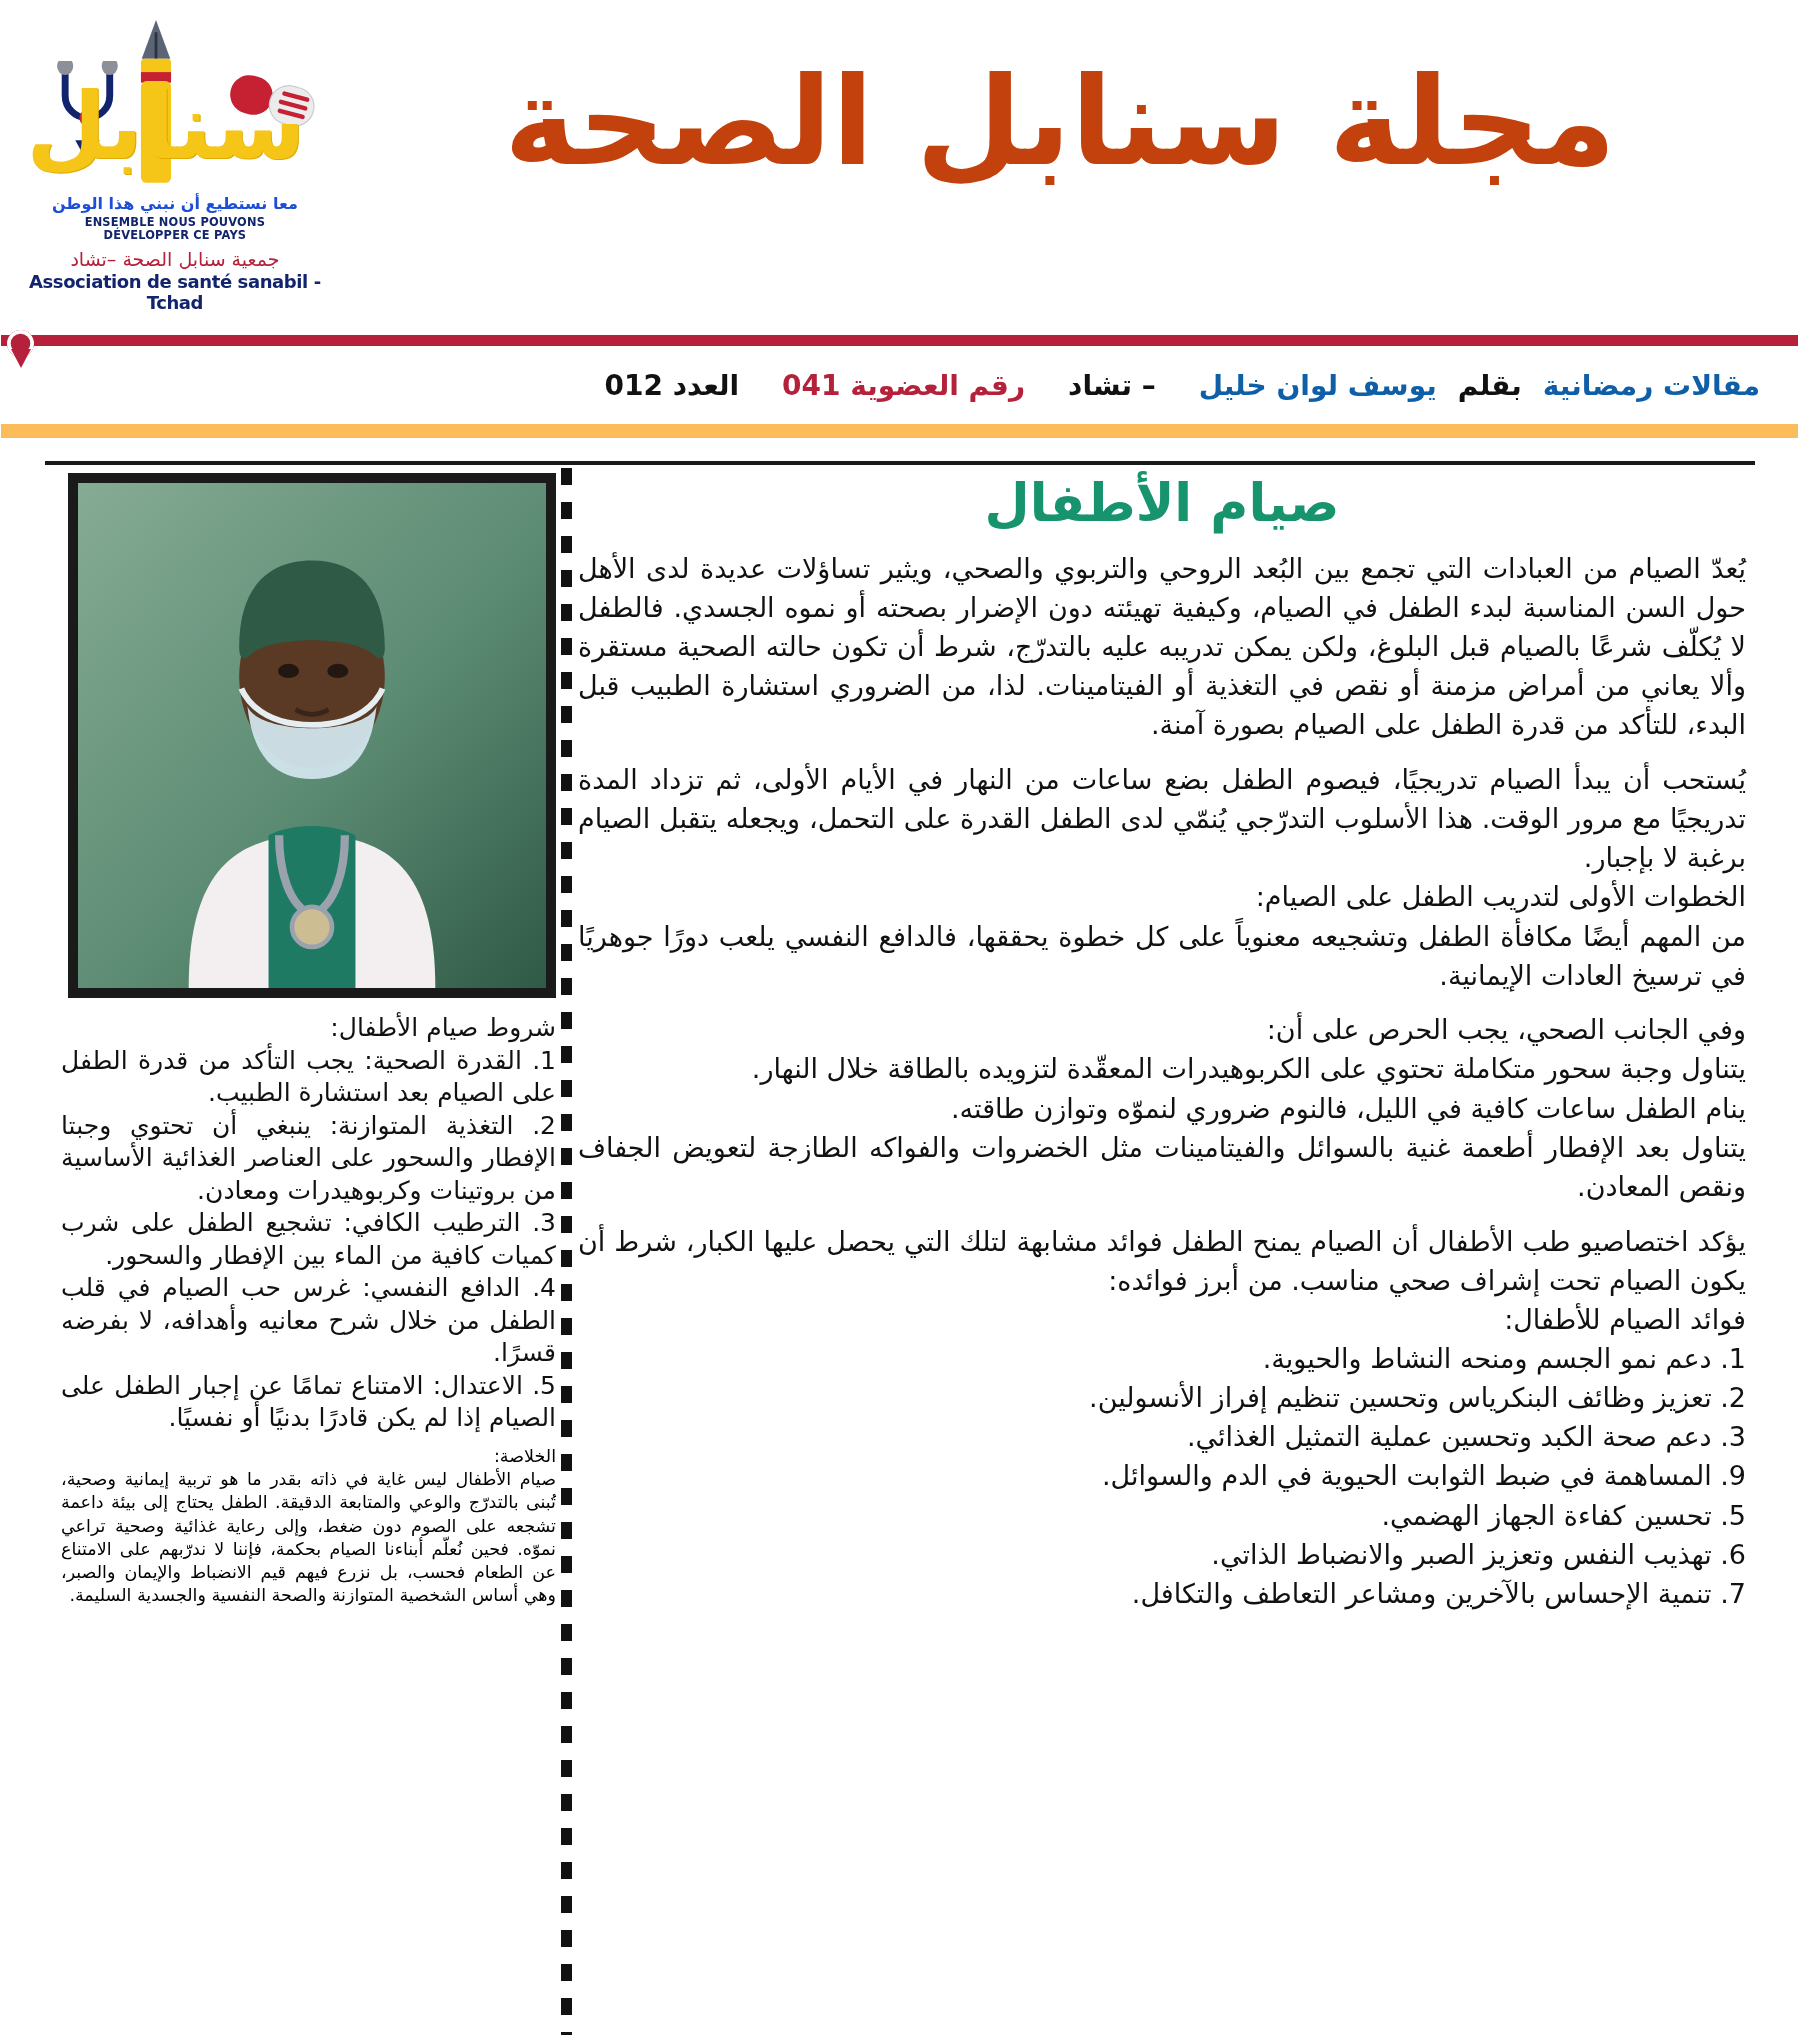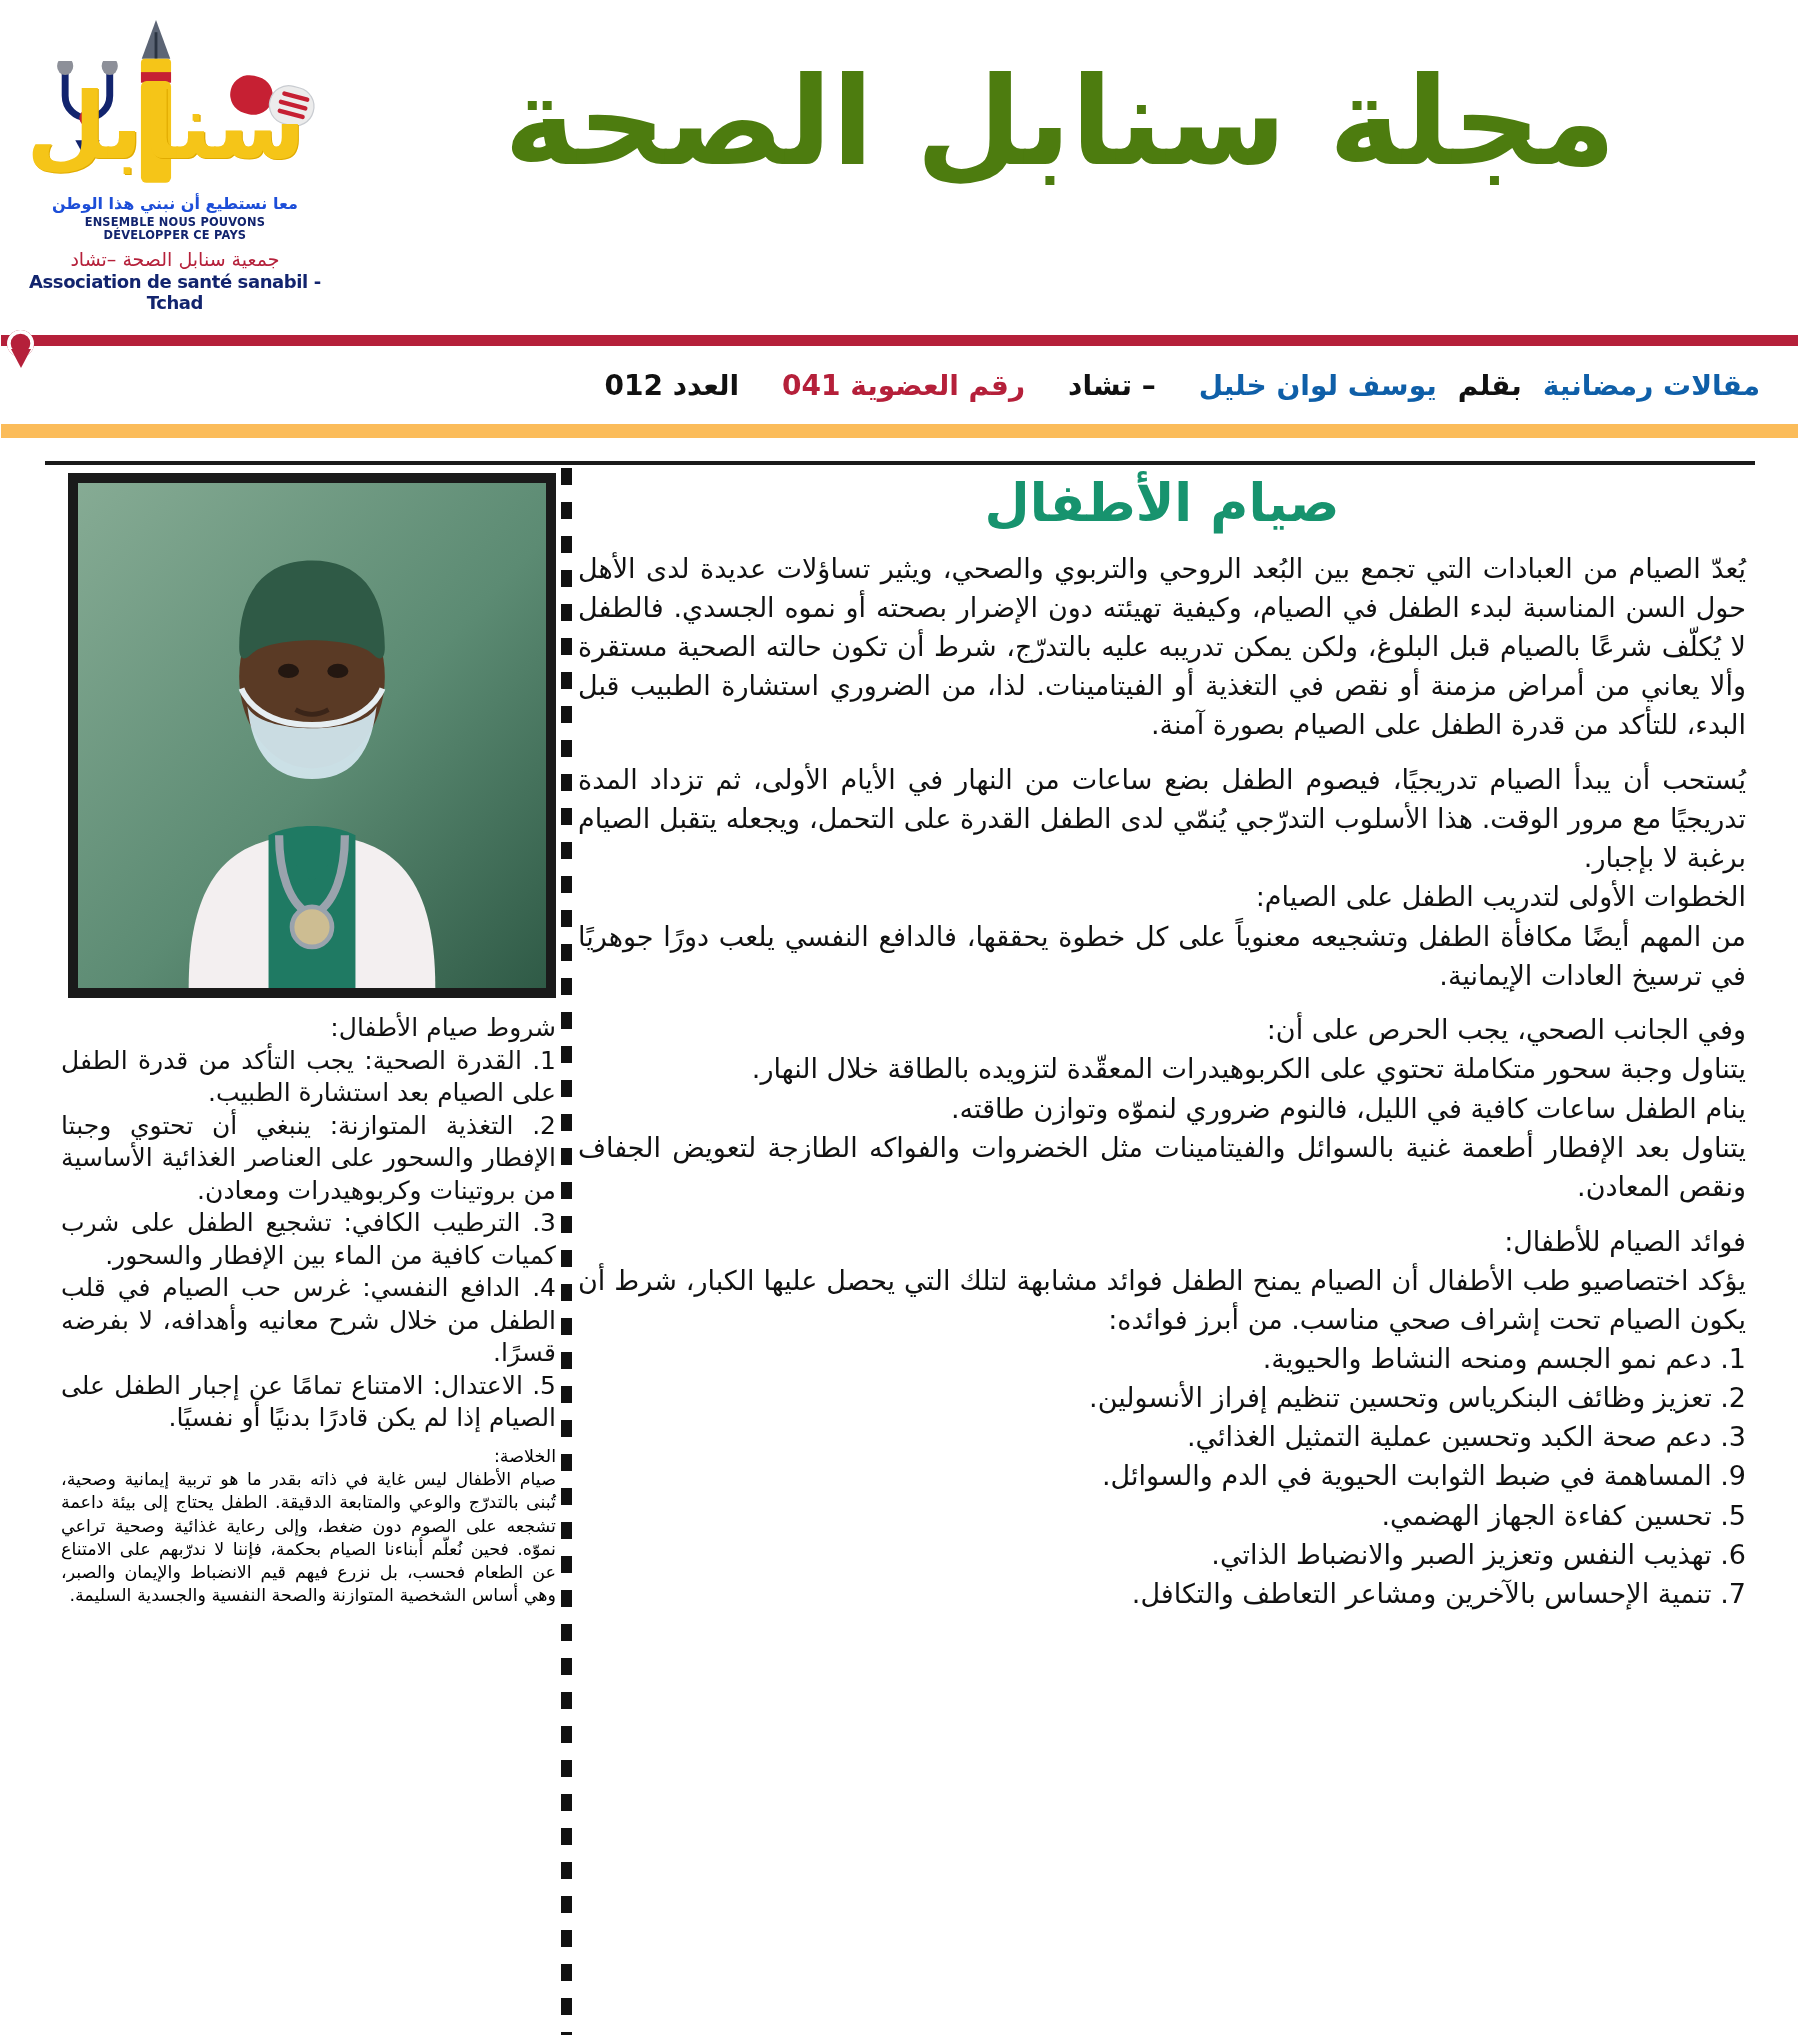--- a/index.html
+++ b/index.html
@@ -41,21 +41,21 @@
   .logo-assoc-ar{
     font-size:19px; font-weight:normal; color:#b5203a; text-align:center; margin-top:5.7px;
   }
   .logo-assoc-fr{
     font-size:18px; font-weight:bold; color:#12246e; text-align:center; margin-top:1.6px;
     letter-spacing:-0.4px;
   }
 
   .mag-title{
     position:absolute; right:37px; top:61px; width:1404px;
-    text-align:center; font-size:122px; font-weight:bold; color:#4d7c0f;
+    text-align:center; font-size:122px; font-weight:bold; color:#c2410c;
     line-height:1.0; white-space:nowrap;
     font-family:"DejaVu Sans","Liberation Sans",sans-serif;
   }
 
   
   .red-rule{ position:absolute; left:0; top:335px; width:100%; height:10.6px; background:#b5203a; }
   .red-dot{
     position:absolute; left:7.3px; top:330px; width:27px; height:27px;
     border-radius:50%; background:#b5203a;
     box-shadow:0 0 0 3.7px #ffffff inset;
@@ -243,22 +243,22 @@
 
       <p class="nb">يُستحب أن يبدأ الصيام تدريجيًا، فيصوم الطفل بضع ساعات من النهار في الأيام الأولى، ثم تزداد المدة تدريجيًا مع مرور الوقت. هذا الأسلوب التدرّجي يُنمّي لدى الطفل القدرة على التحمل، ويجعله يتقبل الصيام برغبة لا بإجبار.</p>
       <p class="nb">الخطوات الأولى لتدريب الطفل على الصيام:</p>
       <p>من المهم أيضًا مكافأة الطفل وتشجيعه معنوياً على كل خطوة يحققها، فالدافع النفسي يلعب دورًا جوهريًا في ترسيخ العادات الإيمانية.</p>
 
       <p class="nb">وفي الجانب الصحي، يجب الحرص على أن:</p>
       <p class="nb">يتناول وجبة سحور متكاملة تحتوي على الكربوهيدرات المعقّدة لتزويده بالطاقة خلال النهار.</p>
       <p class="nb">ينام الطفل ساعات كافية في الليل، فالنوم ضروري لنموّه وتوازن طاقته.</p>
       <p>يتناول بعد الإفطار أطعمة غنية بالسوائل والفيتامينات مثل الخضروات والفواكه الطازجة لتعويض الجفاف ونقص المعادن.</p>
 
+      <p class="nb">يؤكد اختصاصيو طب الأطفال أن الصيام يمنح الطفل فوائد مشابهة لتلك التي يحصل عليها الكبار، شرط أن يكون الصيام تحت إشراف صحي مناسب. من أبرز فوائده:</p>
       <p class="nb">فوائد الصيام للأطفال:</p>
-      <p class="nb">يؤكد اختصاصيو طب الأطفال أن الصيام يمنح الطفل فوائد مشابهة لتلك التي يحصل عليها الكبار، شرط أن يكون الصيام تحت إشراف صحي مناسب. من أبرز فوائده:</p>
       <p class="nb">1. دعم نمو الجسم ومنحه النشاط والحيوية.</p>
       <p class="nb">2. تعزيز وظائف البنكرياس وتحسين تنظيم إفراز الأنسولين.</p>
       <p class="nb">3. دعم صحة الكبد وتحسين عملية التمثيل الغذائي.</p>
       <p class="nb">9. المساهمة في ضبط الثوابت الحيوية في الدم والسوائل.</p>
       <p class="nb">5. تحسين كفاءة الجهاز الهضمي.</p>
       <p class="nb">6. تهذيب النفس وتعزيز الصبر والانضباط الذاتي.</p>
       <p class="nb">7. تنمية الإحساس بالآخرين ومشاعر التعاطف والتكافل.</p>
     </div>
   </div>
 </div>

